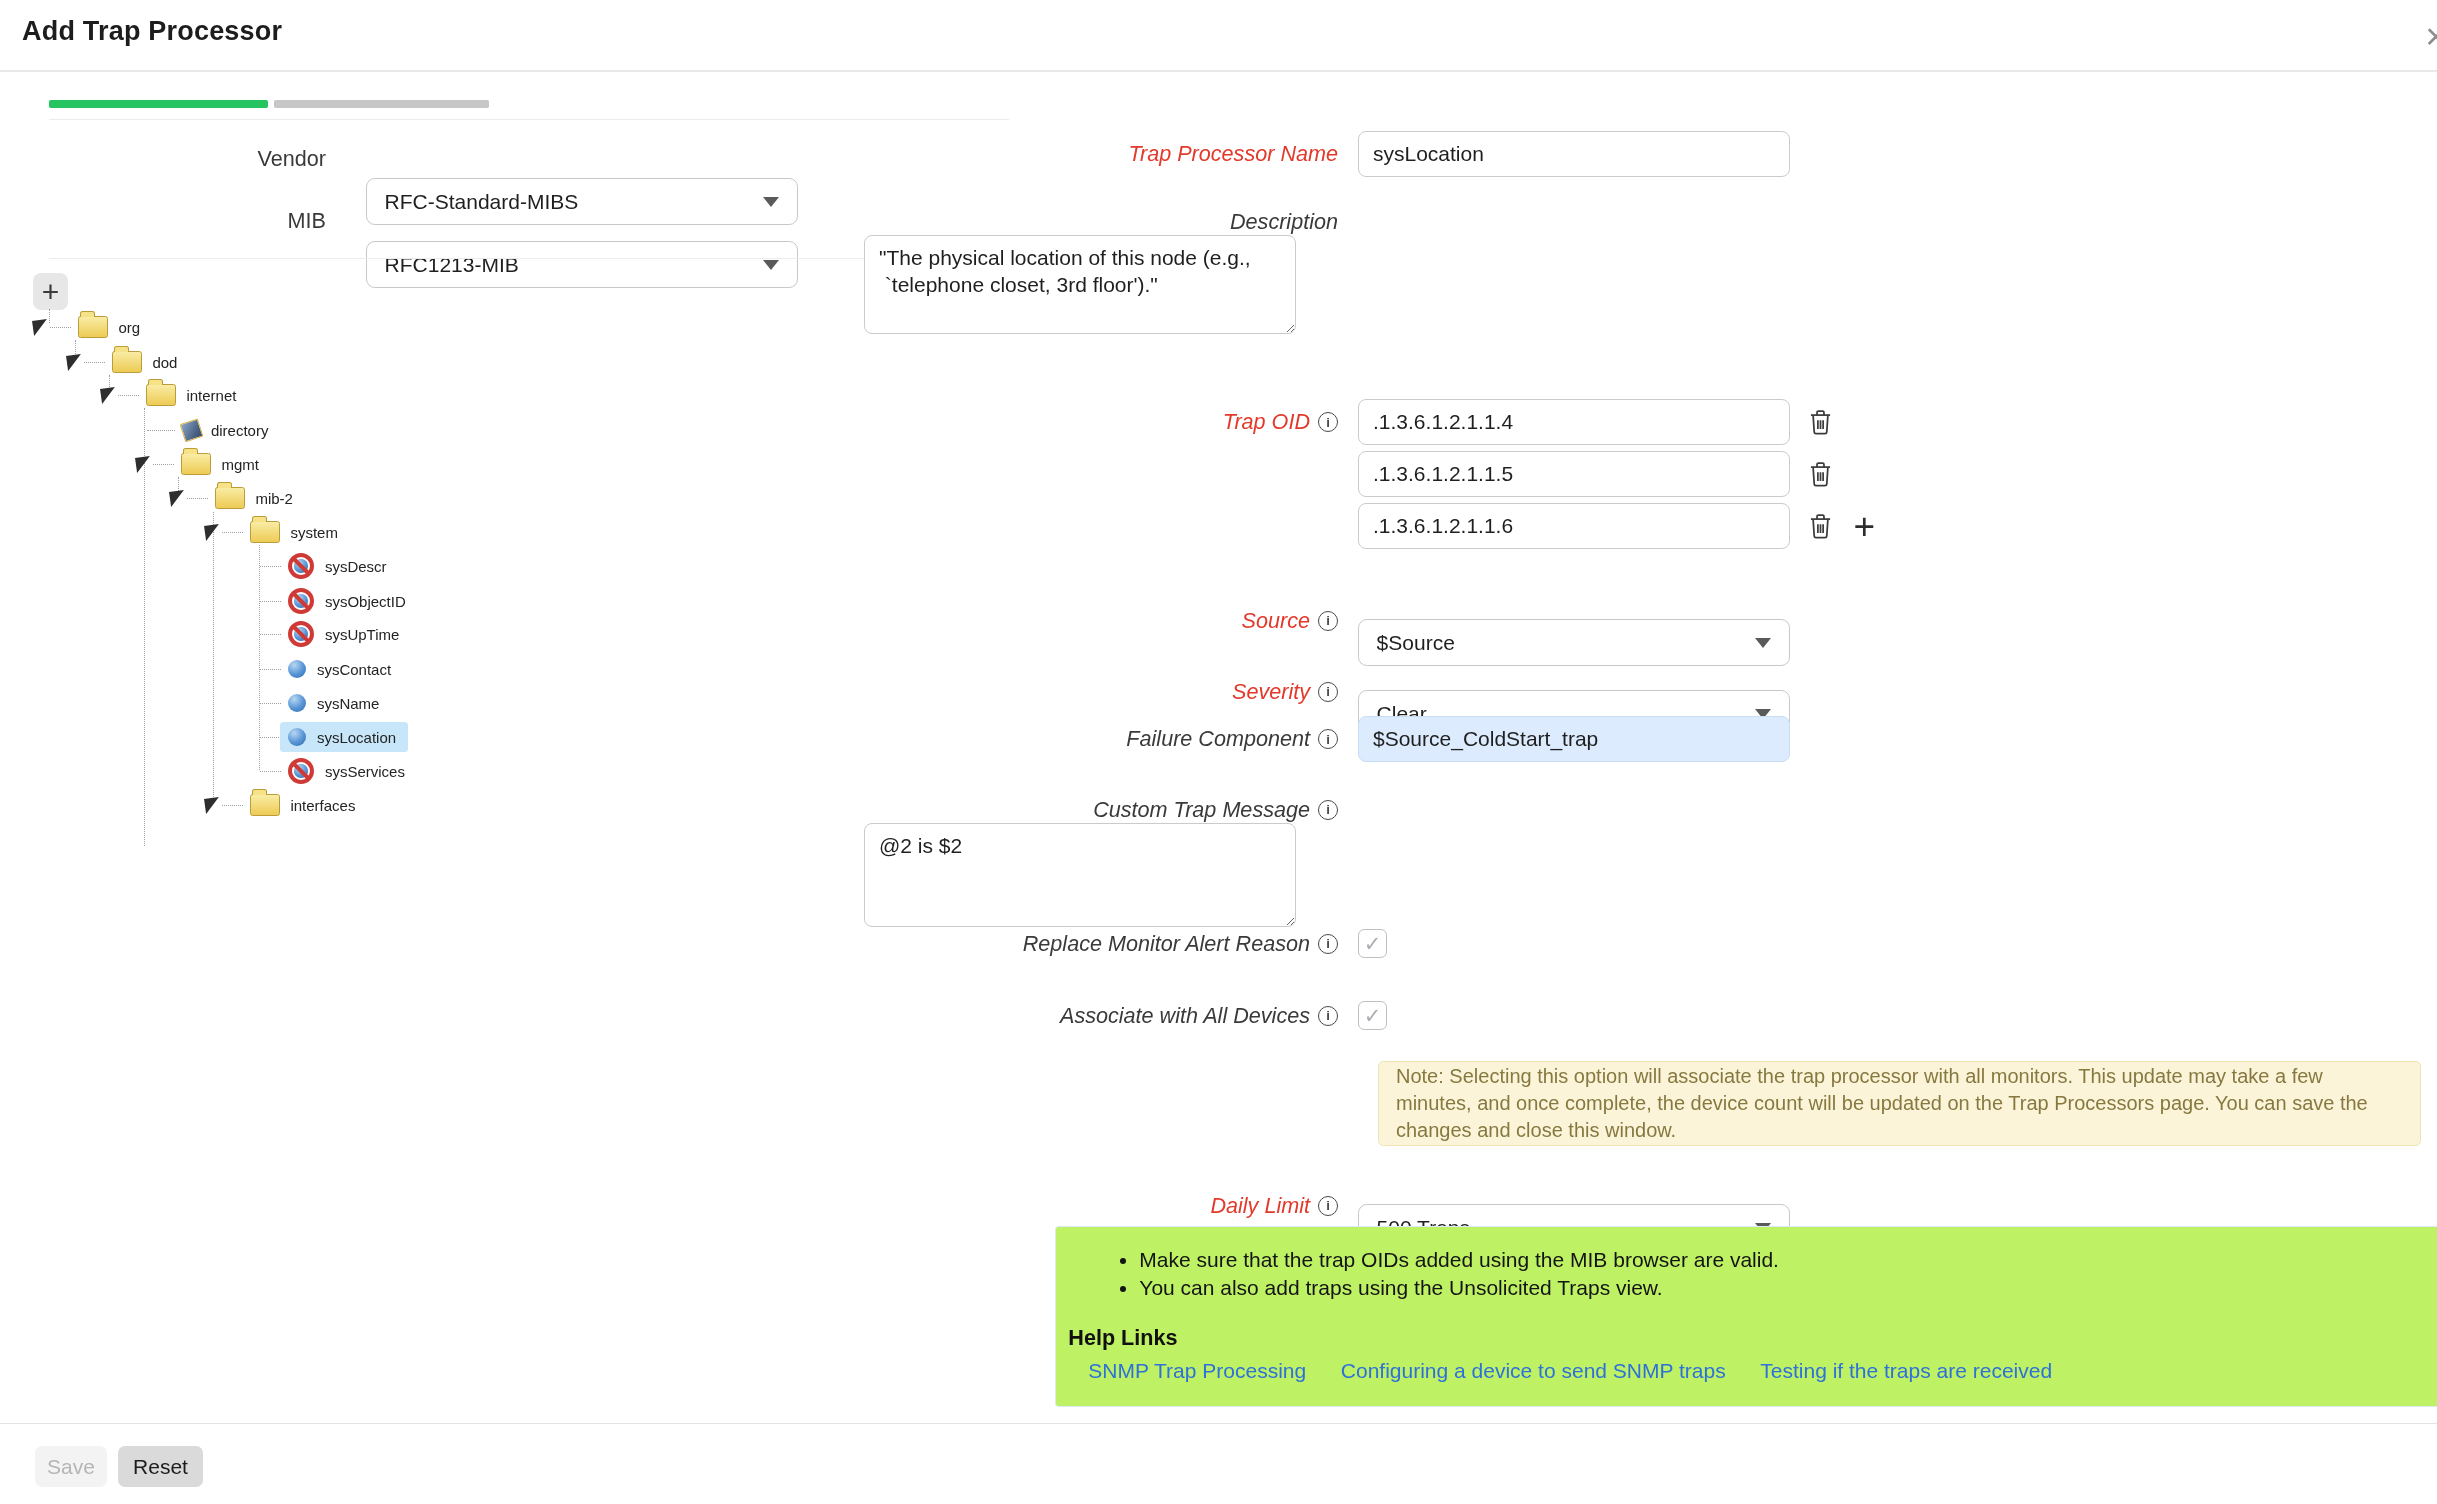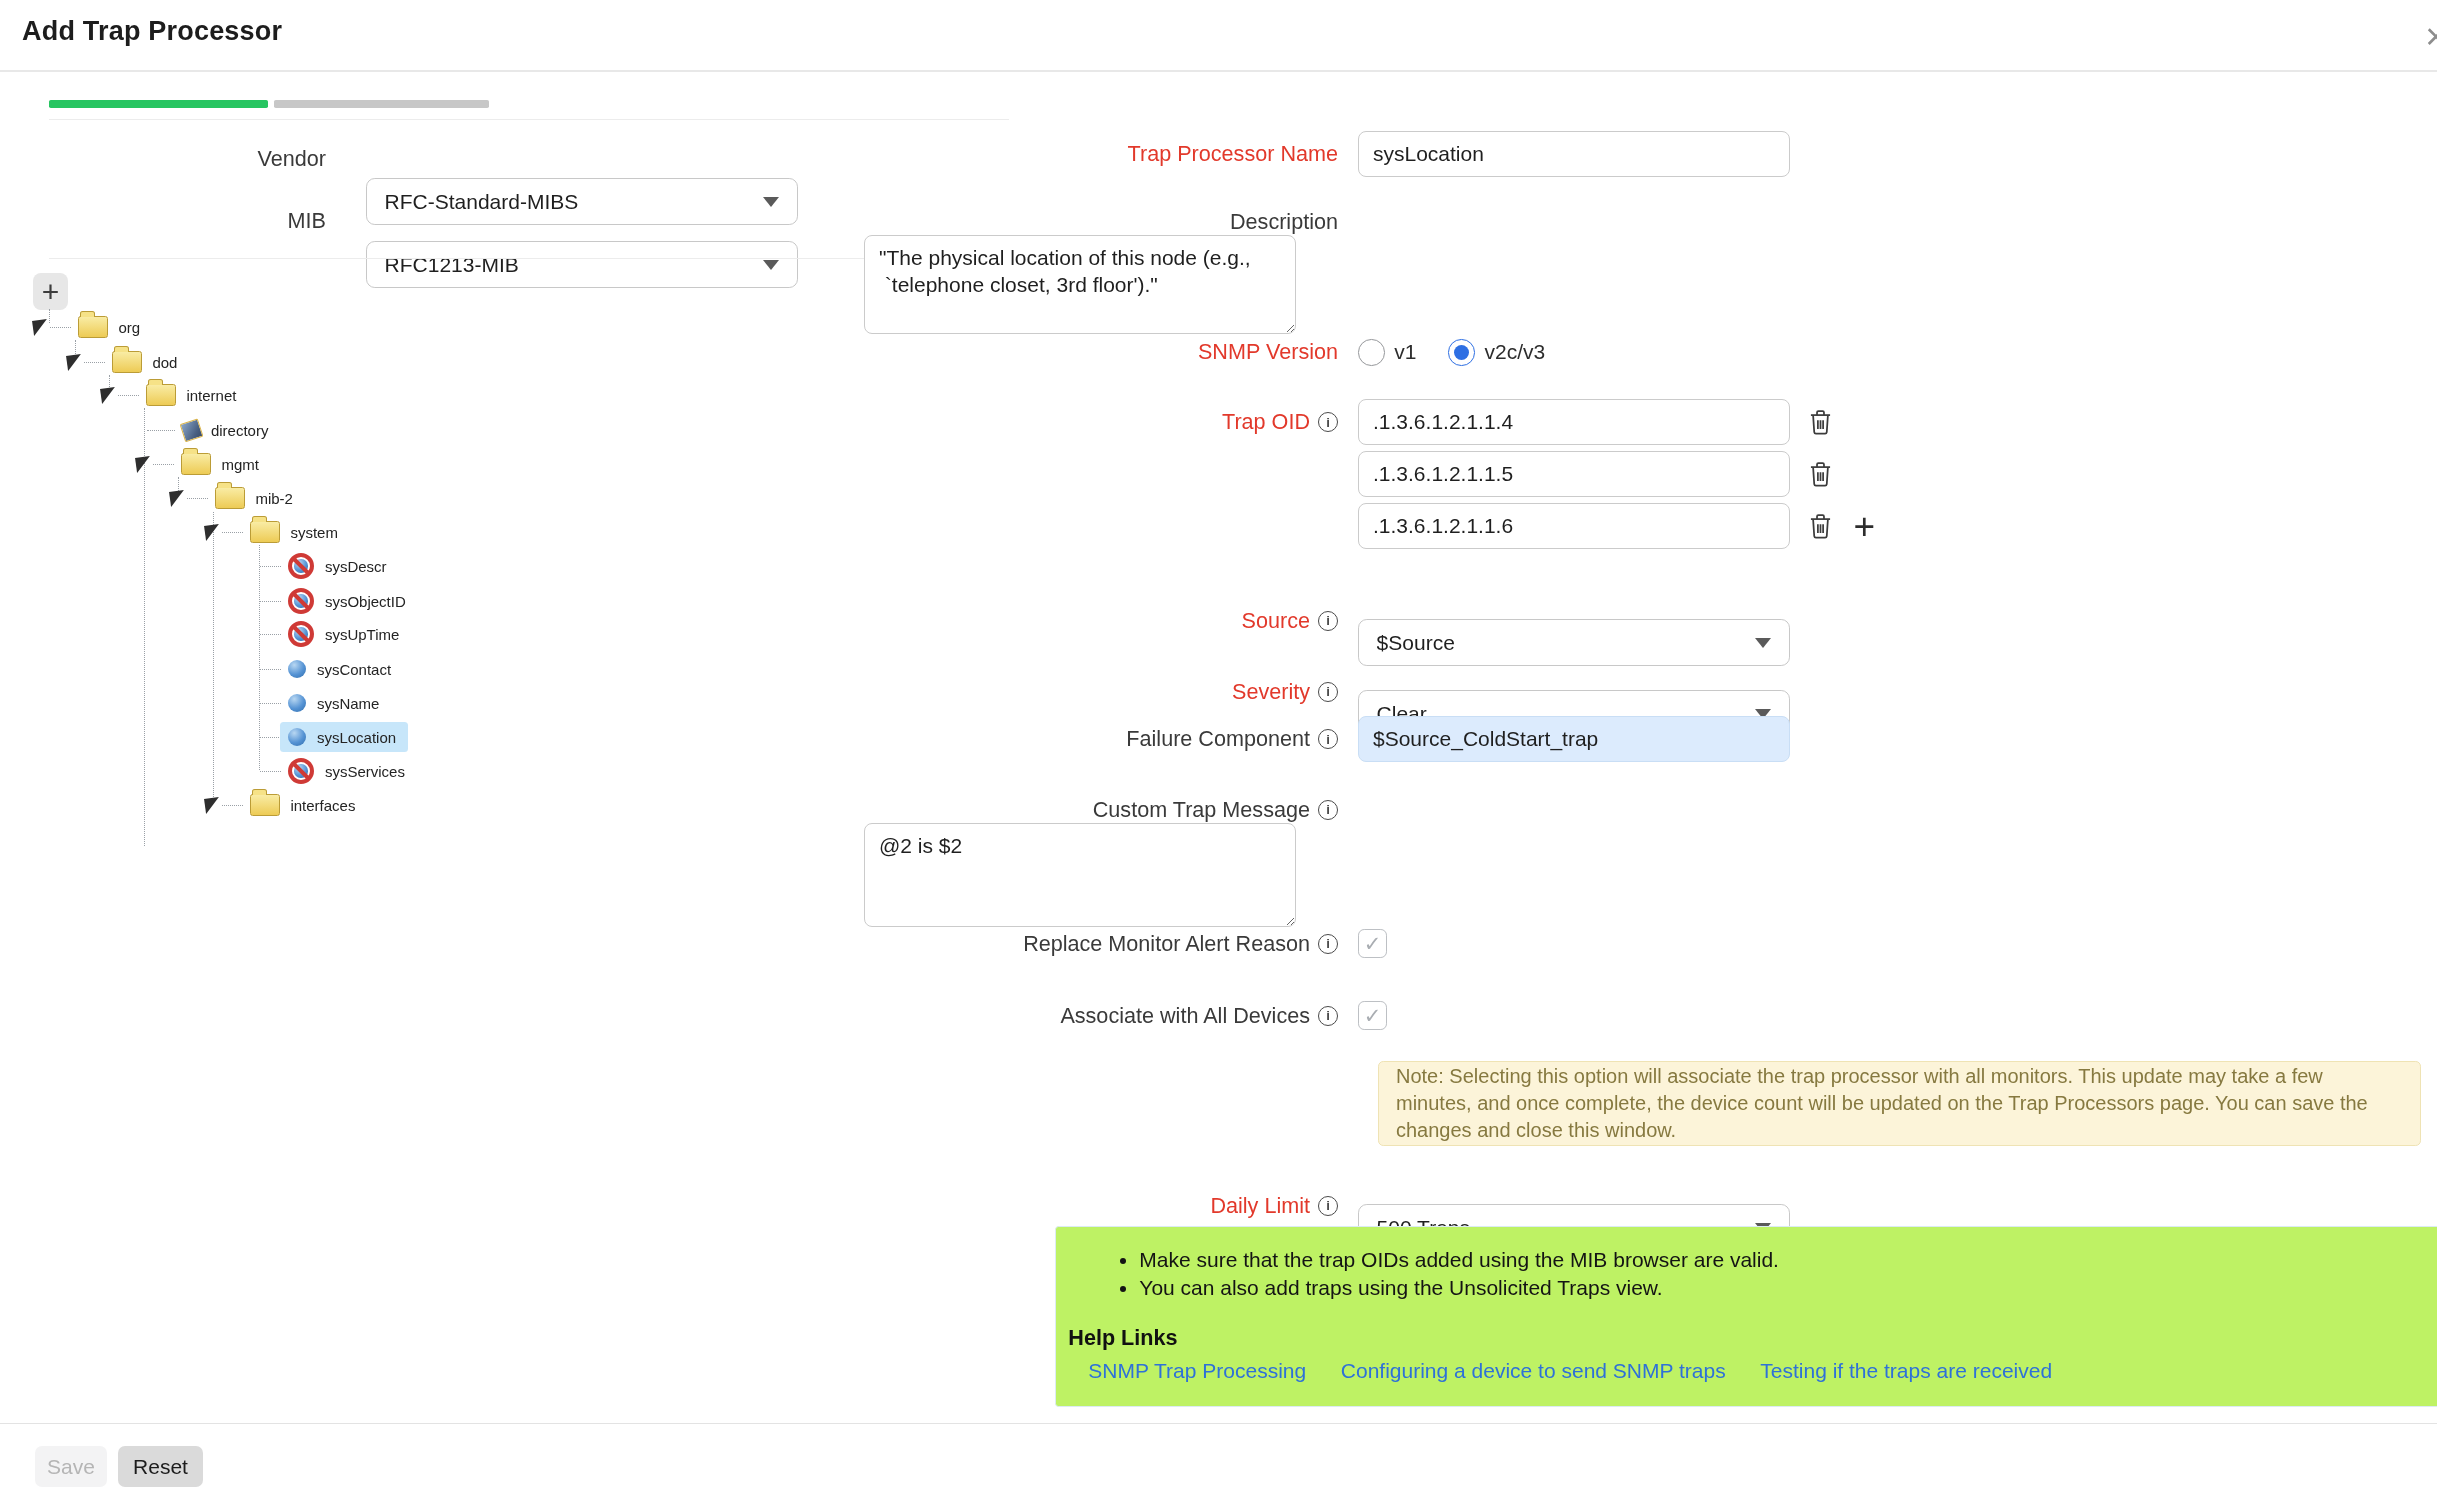--- a/index.html
+++ b/index.html
@@ -72,21 +72,21 @@
     background: #cf3a36; transform: rotate(-45deg); }
   .ic-module { width: 18.5px; height: 18.5px; flex: none; border-radius: 1.8px;
     background: linear-gradient(135deg, #8aa6c9 0%, #496082 70%, #3a4d6b 100%);
     border: 1.3px solid #d9b34b; transform: rotate(-18deg); }
 
   
   .rpanel { left: 864px; top: 0; width: 1573px; height: 1505px; }
   .frow { position: absolute; left: 0; display: flex; align-items: center; width: 100%; }
   .frow.top { align-items: flex-start; flex-direction: column; }
   .flabel { width: 494px; text-align: right; padding-right: 20px; font-size: 21.6px; color: #3a3a3a;
-    display: flex; justify-content: flex-end; align-items: center; white-space: nowrap; }
+    display: flex; justify-content: flex-end; align-items: center; white-space: nowrap; font-style: italic; }
   .frow.top .flabel { padding-top: 8.8px; }
   .req { color: #e2392b; }
   .info-i { display: inline-flex; align-items: center; justify-content: center; flex: none;
     width: 20px; height: 20px; border: 1.8px solid #4a4a4a; border-radius: 50%;
     margin-left: 8px; color: #4a4a4a; font-size: 13.2px; font-weight: 700; font-style: normal; }
   .info-i::after { content: "i"; }
 
   .txt { width: 432px; height: 46px; border: 1.3px solid #cbcbcb; border-radius: 8px;
     padding: 0 14px; font-size: 21px; color: #1f1f1f; background: #fff;
     font-family: "Liberation Sans", sans-serif; outline: none; }
@@ -261,29 +261,20 @@
   </div>
 
   <div class="frow top" style="top:200px">
     <div class="flabel">
         <span>Description</span>
       </div>
     <textarea class="ta" style="height: 99px;">"The physical location of this node (e.g.,
  `telephone closet, 3rd floor')."</textarea>
   </div>
 
-  <div class="frow" style="top:339px">
-    <div class="flabel">
-        <span class="req">SNMP Version</span>
-      </div>
-    <span class="radio"></span>
-    <span class="radio-lbl">v1</span>
-    <span class="radio on"></span>
-    <span class="radio-lbl">v2c/v3</span>
-  </div>
 
   <div class="frow" style="top:399px">
     <div class="flabel">
         <span class="req">Trap OID</span>
         <i class="info-i"></i>
       </div>
     <input class="txt" value=".1.3.6.1.2.1.1.4" style="">
     <span class="del-btn">
       <svg width="25" height="27" viewBox="0 0 28 31">
           <g fill="none" stroke="#3c3c3c" stroke-width="2">

